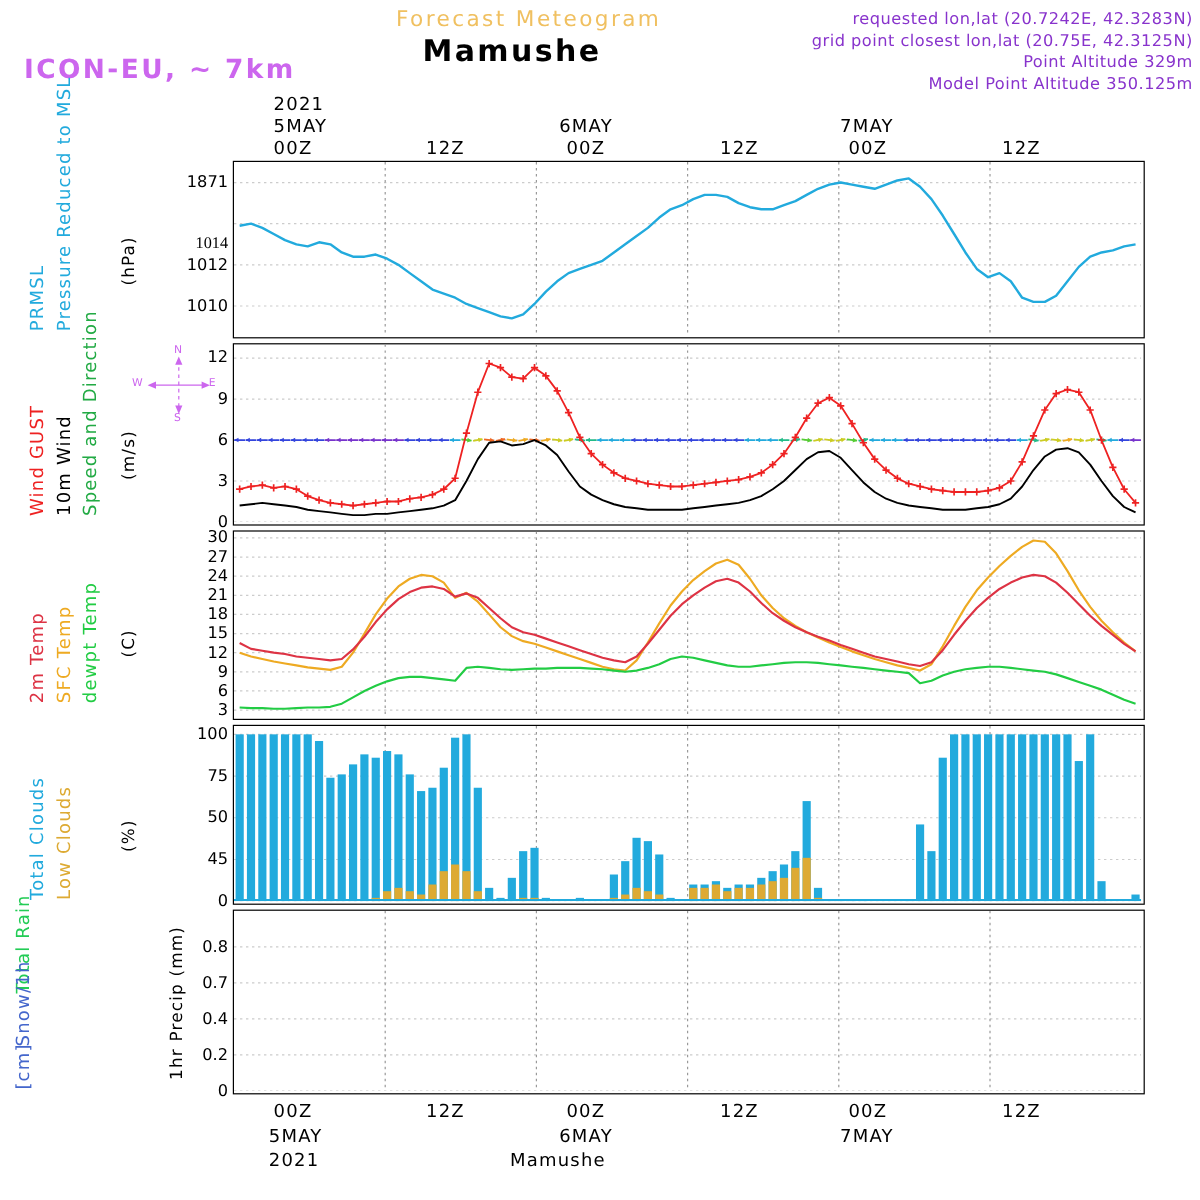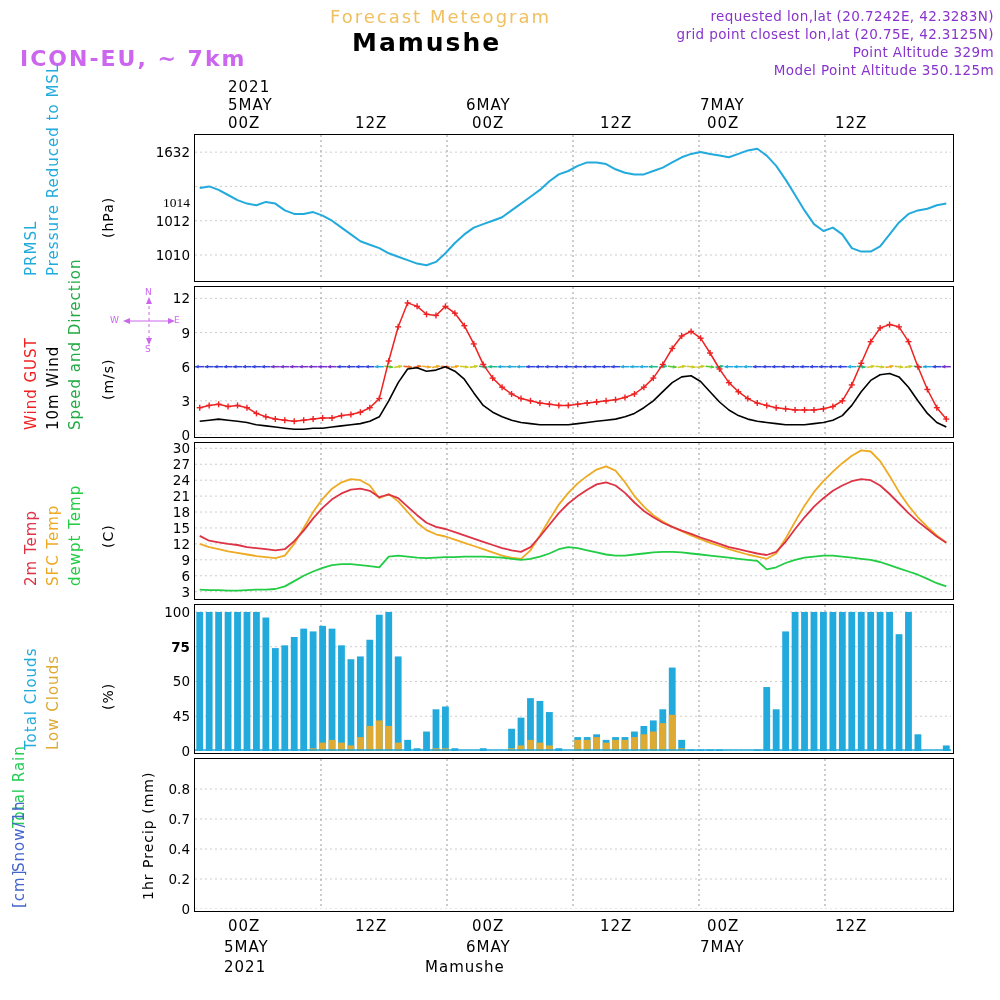--- a/index.html
+++ b/index.html
@@ -119,21 +119,21 @@
         <line x1="252" y1="0" x2="252" y2="144" stroke="#999" stroke-width="1" stroke-dasharray="2,3"></line>
         <line x1="378" y1="0" x2="378" y2="144" stroke="#999" stroke-width="1" stroke-dasharray="2,3"></line>
         <line x1="504" y1="0" x2="504" y2="144" stroke="#999" stroke-width="1" stroke-dasharray="2,3"></line>
         <line x1="630" y1="0" x2="630" y2="144" stroke="#999" stroke-width="1" stroke-dasharray="2,3"></line>
         <polyline points="4.7,53.1 14.2,51.4 23.6,54.9 33.1,60.0 42.5,65.1 52.0,68.6 61.4,70.3 70.9,66.9 80.3,68.6 89.8,75.4 99.2,78.9 108.7,78.9 118.1,77.1 127.6,80.6 137.0,85.7 146.5,92.6 155.9,99.4 165.4,106.3 174.8,109.7 184.3,113.1 193.7,118.3 203.2,121.7 212.6,125.1 222.1,128.6 231.5,130.3 241.0,126.9 250.4,118.3 259.9,108.0 269.3,99.4 278.8,92.6 288.2,89.1 297.7,85.7 307.1,82.3 316.6,75.4 326.0,68.6 335.5,61.7 344.9,54.9 354.4,46.3 363.8,39.4 373.3,36.0 382.7,30.9 392.2,27.4 401.6,27.4 411.1,29.1 420.5,34.3 430.0,37.7 439.4,39.4 448.9,39.4 458.3,36.0 467.8,32.6 477.2,27.4 486.7,22.3 496.1,18.9 505.6,17.1 515.0,18.9 524.5,20.6 533.9,22.3 543.4,18.9 552.8,15.4 562.3,13.7 571.7,20.6 581.2,30.9 590.6,44.6 600.1,60.0 609.5,75.4 619.0,89.1 628.4,96.0 637.9,92.6 647.3,99.4 656.8,113.1 666.2,116.6 675.7,116.6 685.1,111.4 694.6,99.4 704.0,87.4 713.5,78.9 722.9,75.4 732.4,73.7 741.8,70.3 751.3,68.6" fill="none" stroke="#22aadd" stroke-width="2" stroke-linejoin="round"></polyline>
       </svg>
     </div>
 <div class="ylab" style="top: 120px;">1010</div>
     <div class="ylab" style="top: 85.7143px;">1012</div>
     <div class="ylab" style="top: 68px; font-family: Liberation Serif, serif;">1014</div>
-    <div class="ylab" style="top: 17.1429px;">1632</div>
+    <div class="ylab" style="top: 17.1429px;">1871</div>
   </div>
 <div class="rot" style="left:22px;top:276px;color:#22aadd;">PRMSL</div>
 <div class="rot" style="left:44px;top:276px;color:#22aadd;">Pressure Reduced to MSL</div>
 <div class="rot" style="left:100px;top:238px;color:#000;font-size:14px;">(hPa)</div>
 
 <div class="panel" id="panel-wind" style="top:286px;height:152px;">
   <div class="plotarea" id="wind-plot">
       <svg width="756" height="148" viewBox="0 0 756 148" style="position: absolute; left: 0px; top: 0px;">
         <line x1="0" y1="148" x2="756" y2="148" stroke="#cccccc" stroke-width="1" stroke-dasharray="2,3"></line>
         <line x1="0" y1="113.84615384615384" x2="756" y2="113.84615384615384" stroke="#cccccc" stroke-width="1" stroke-dasharray="2,3"></line>
@@ -805,21 +805,21 @@
         <rect x="700.6229999999999" y="29.19999999999999" width="6.803999999999999" height="116.80000000000001" fill="#22aadd"></rect>
         <rect x="710.073" y="6.952380952380963" width="6.803999999999999" height="139.04761904761904" fill="#22aadd"></rect>
         <rect x="719.523" y="129.31428571428572" width="6.803999999999999" height="16.685714285714283" fill="#22aadd"></rect>
         <rect x="747.8729999999999" y="140.43809523809523" width="6.803999999999999" height="5.561904761904771" fill="#22aadd"></rect>
         <line x1="0" y1="145" x2="756" y2="145" stroke="#22aadd" stroke-width="1.5"></line>
       </svg>
     </div>
 <div class="ylab" style="top: 146px;">0</div>
     <div class="ylab" style="top: 111.238px;">45</div>
     <div class="ylab" style="top: 76.4762px;">50</div>
-    <div class="ylab" style="top: 41.7143px; font-weight: bold;">75</div>
+    <div class="ylab" style="top: 41.7143px;">75</div>
     <div class="ylab" style="top: 6.95238px;">100</div>
   </div>
 <div class="rot" style="left:22px;top:750px;color:#22aadd;">Total Clouds</div>
 <div class="rot" style="left:44px;top:750px;color:#ddaa33;">Low Clouds</div>
 <div class="rot" style="left:100px;top:710px;color:#000;font-size:14px;">(%)</div>
 
 <div class="panel" id="panel-precip" style="top:758px;height:154px;">
   <div class="plotarea" id="precip-plot">
       <svg width="756" height="150" viewBox="0 0 756 150" style="position: absolute; left: 0px; top: 0px;">
         <line x1="0" y1="150" x2="756" y2="150" stroke="#cccccc" stroke-width="1" stroke-dasharray="2,3"></line>

